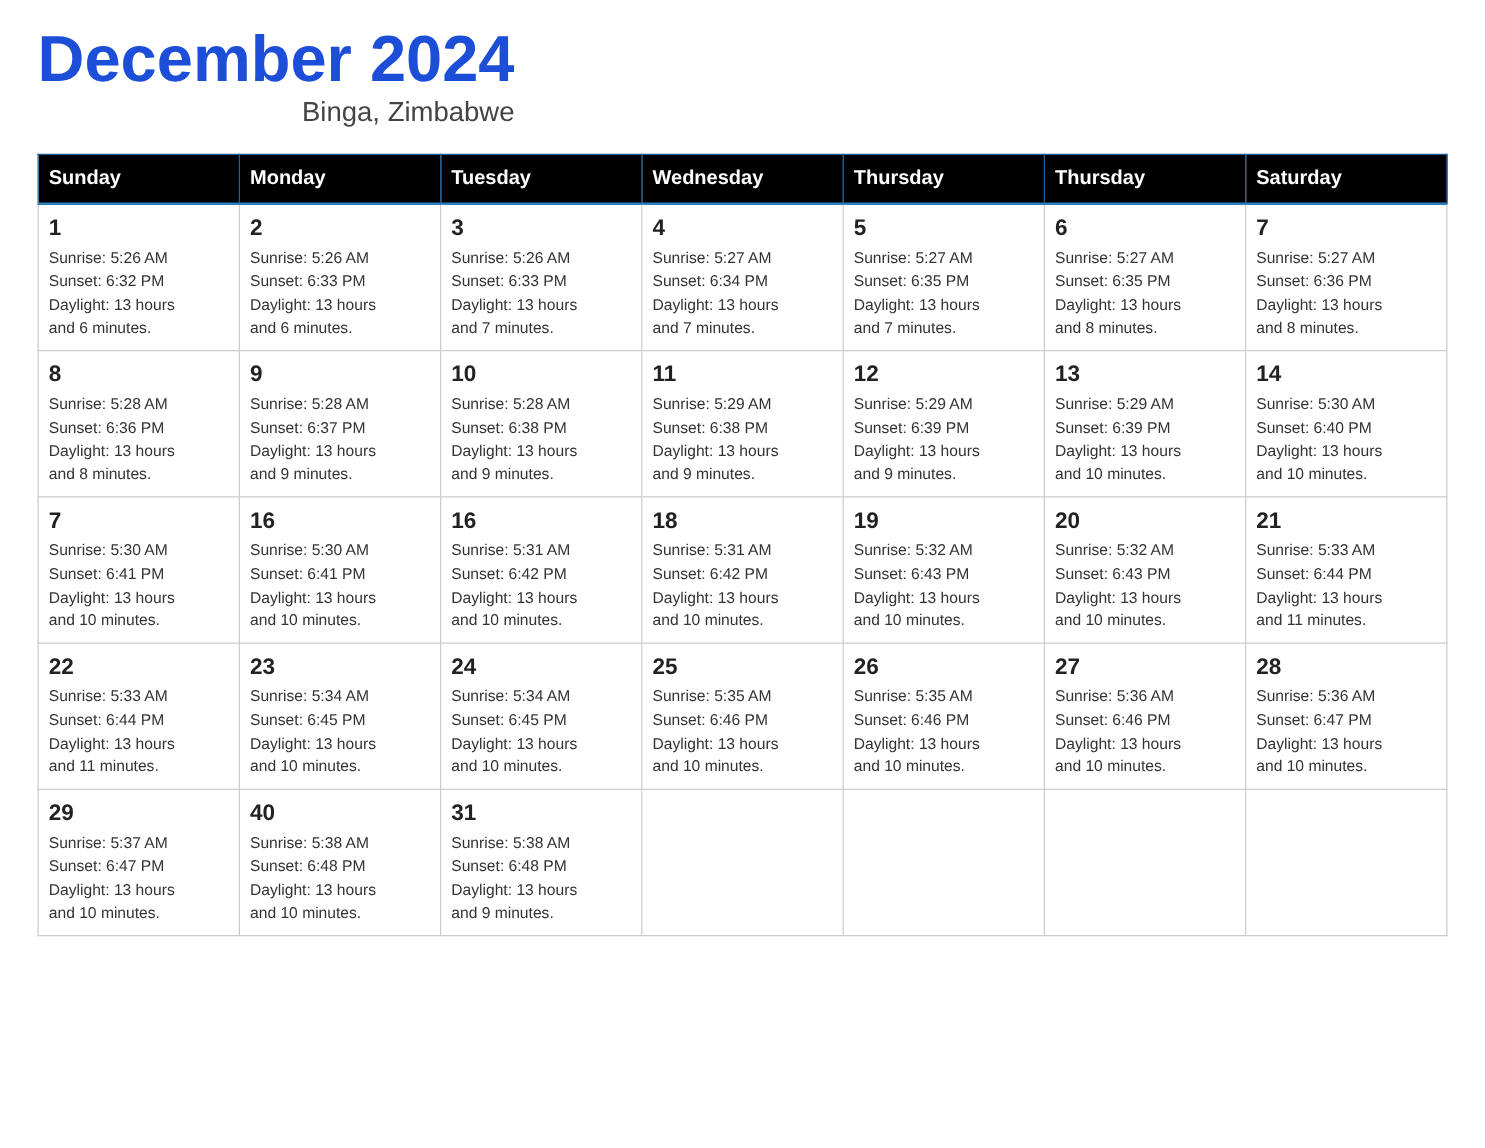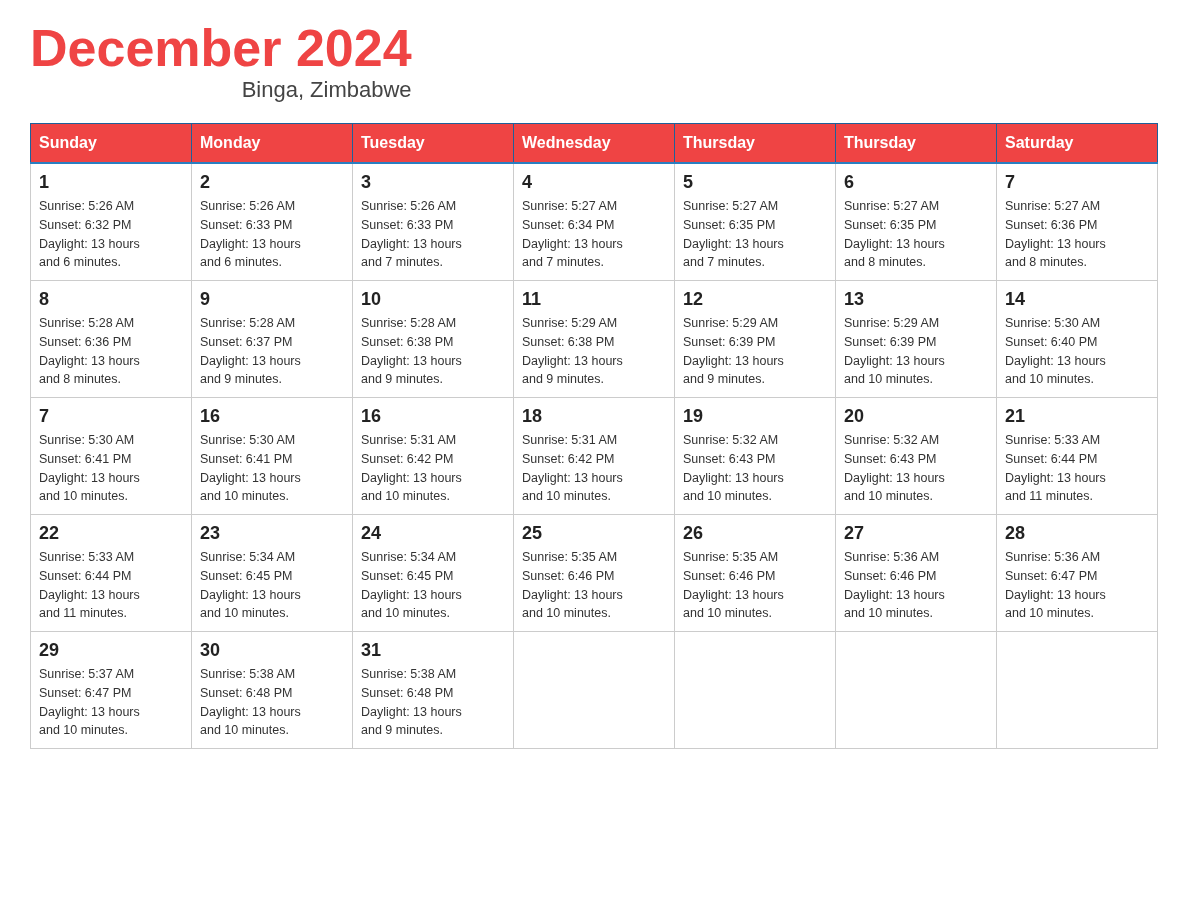--- a/index.html
+++ b/index.html
@@ -44,35 +44,35 @@
       font-weight: bold;
       color: #1a6baf;
       margin-left: 2px;
     }
     .title-section {
       text-align: right;
     }
     .month-year {
       font-size: 52px;
       font-weight: bold;
-      color: #ef4444;
+      color: #1d4ed8;
       line-height: 1.1;
     }
     .location {
       font-size: 22px;
       color: #444;
       margin-top: 0;
     }
     table {
       width: 100%;
       border-collapse: collapse;
       table-layout: fixed;
     }
     thead tr th {
-      background-color: #ef4444;
+      background-color: #000000;
       color: #fff;
       font-size: 16px;
       font-weight: bold;
       padding: 10px 8px;
       text-align: left;
       border: 1px solid #1e6099;
     }
     tbody tr td {
       vertical-align: top;
       padding: 8px 8px;
@@ -245,21 +245,21 @@
           <span class="day-num">28</span>
           <span class="day-info">Sunrise: 5:36 AM<br>Sunset: 6:47 PM<br>Daylight: 13 hours<br>and 10 minutes.</span>
         </td>
       </tr>
       <tr>
         <td>
           <span class="day-num">29</span>
           <span class="day-info">Sunrise: 5:37 AM<br>Sunset: 6:47 PM<br>Daylight: 13 hours<br>and 10 minutes.</span>
         </td>
         <td>
-          <span class="day-num">30</span>
+          <span class="day-num">40</span>
           <span class="day-info">Sunrise: 5:38 AM<br>Sunset: 6:48 PM<br>Daylight: 13 hours<br>and 10 minutes.</span>
         </td>
         <td>
           <span class="day-num">31</span>
           <span class="day-info">Sunrise: 5:38 AM<br>Sunset: 6:48 PM<br>Daylight: 13 hours<br>and 9 minutes.</span>
         </td>
         <td class="empty-cell"></td>
         <td class="empty-cell"></td>
         <td class="empty-cell"></td>
         <td class="empty-cell"></td>

